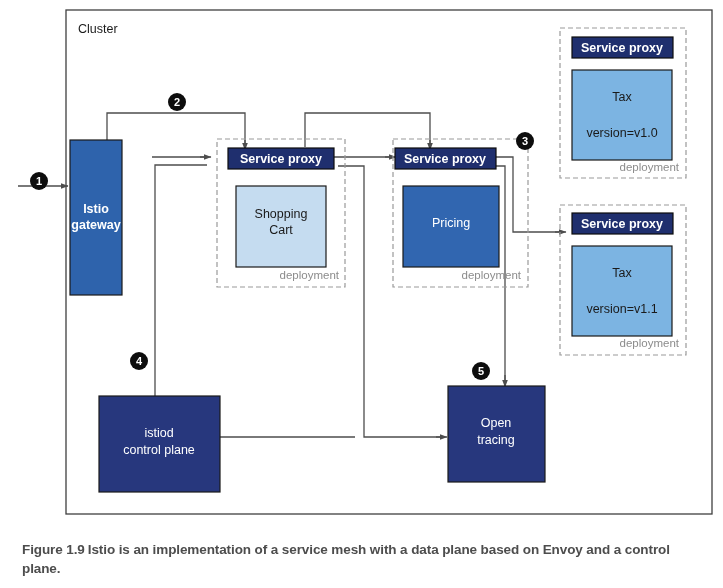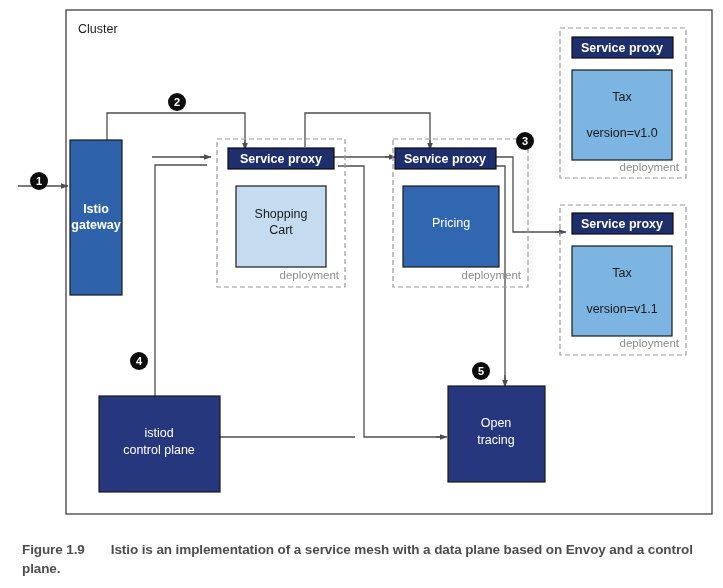--- a/index.html
+++ b/index.html
@@ -28,21 +28,21 @@
     left: 22px;
     top: 540px;
     width: 680px;
     font-family: "Liberation Sans", sans-serif;
     font-size: 13.5px;
     font-weight: bold;
     color: #4d4d4d;
     line-height: 1.42;
     letter-spacing: -0.1px;
   }
-  .caption .fig-num { margin-right: 26px; }
+  .caption .fig-num { margin-right: 3px; }
   text { font-family: "Liberation Sans", sans-serif; }
   .lbl-cluster { font-size: 12.5px; fill: #1a1a1a; }
   .lbl-proxy { font-size: 12.5px; font-weight: bold; fill: #ffffff; }
   .lbl-white { font-size: 12.5px; font-weight: bold; fill: #ffffff; }
   .lbl-dark { font-size: 12.5px; fill: #1a1a1a; }
   .lbl-deploy { font-size: 11.5px; fill: #8c8c8c; }
   .lbl-badge { font-size: 11px; font-weight: bold; fill: #ffffff; }
 </style>
 </head>
 <body>

